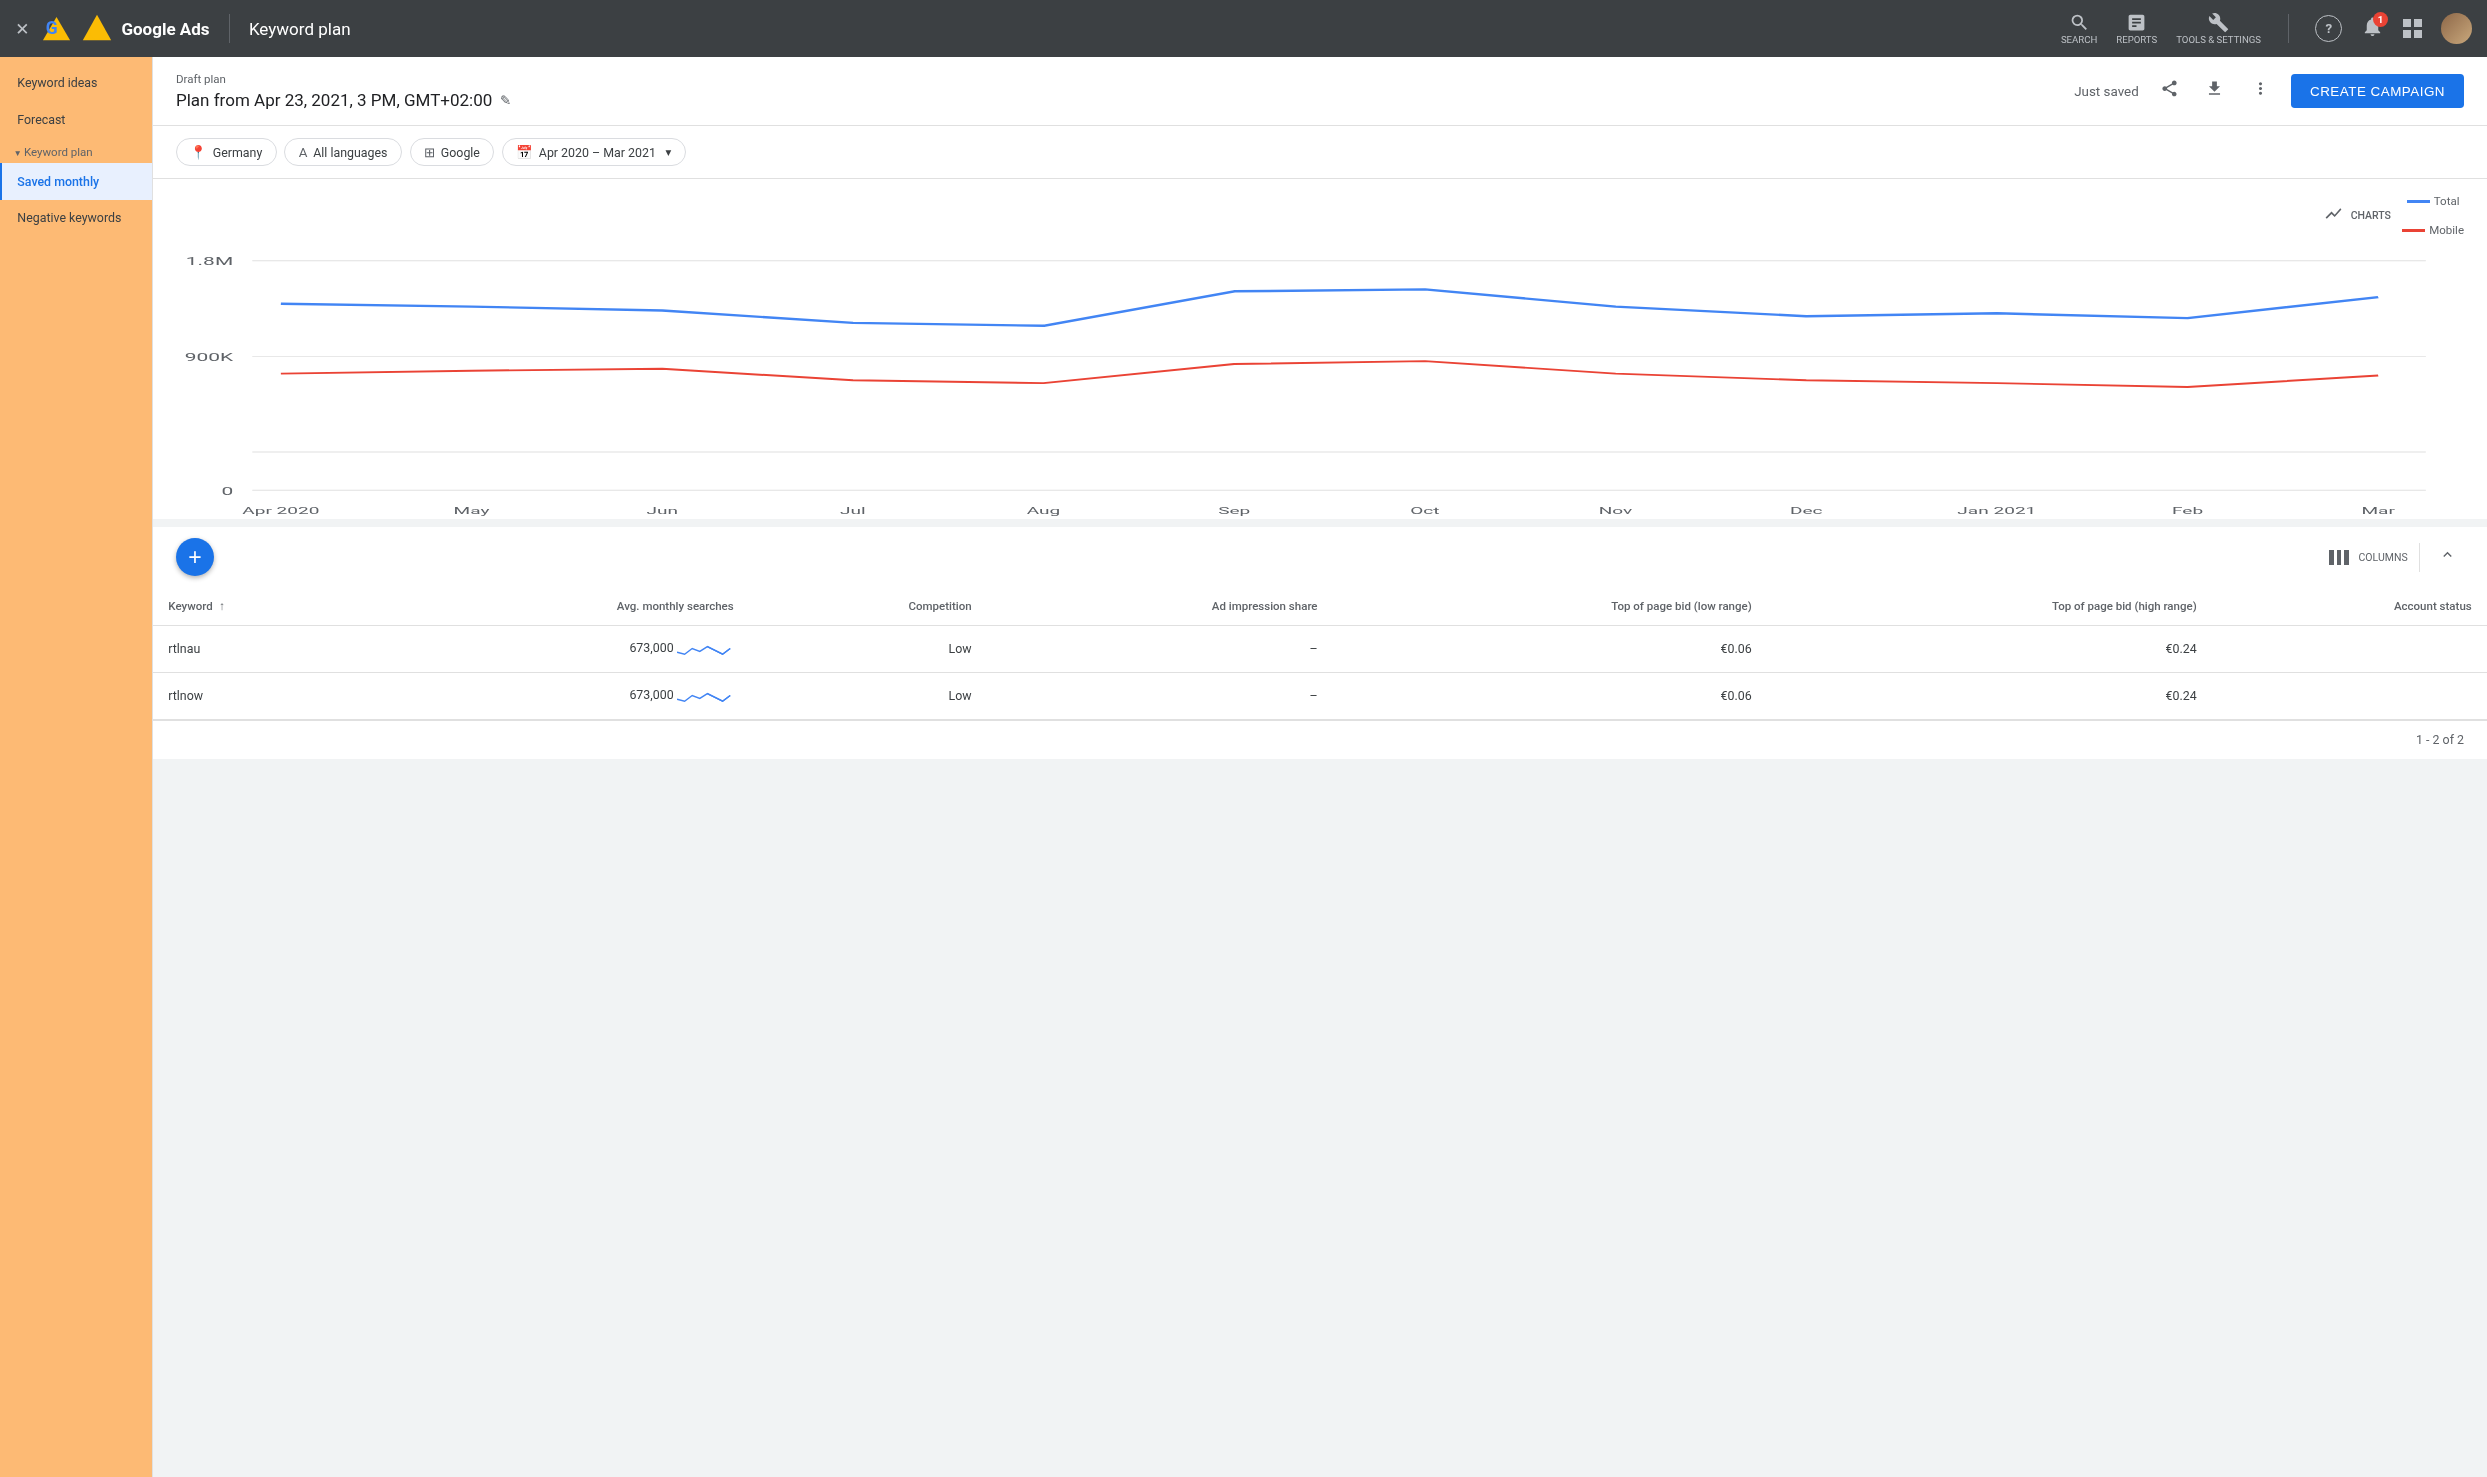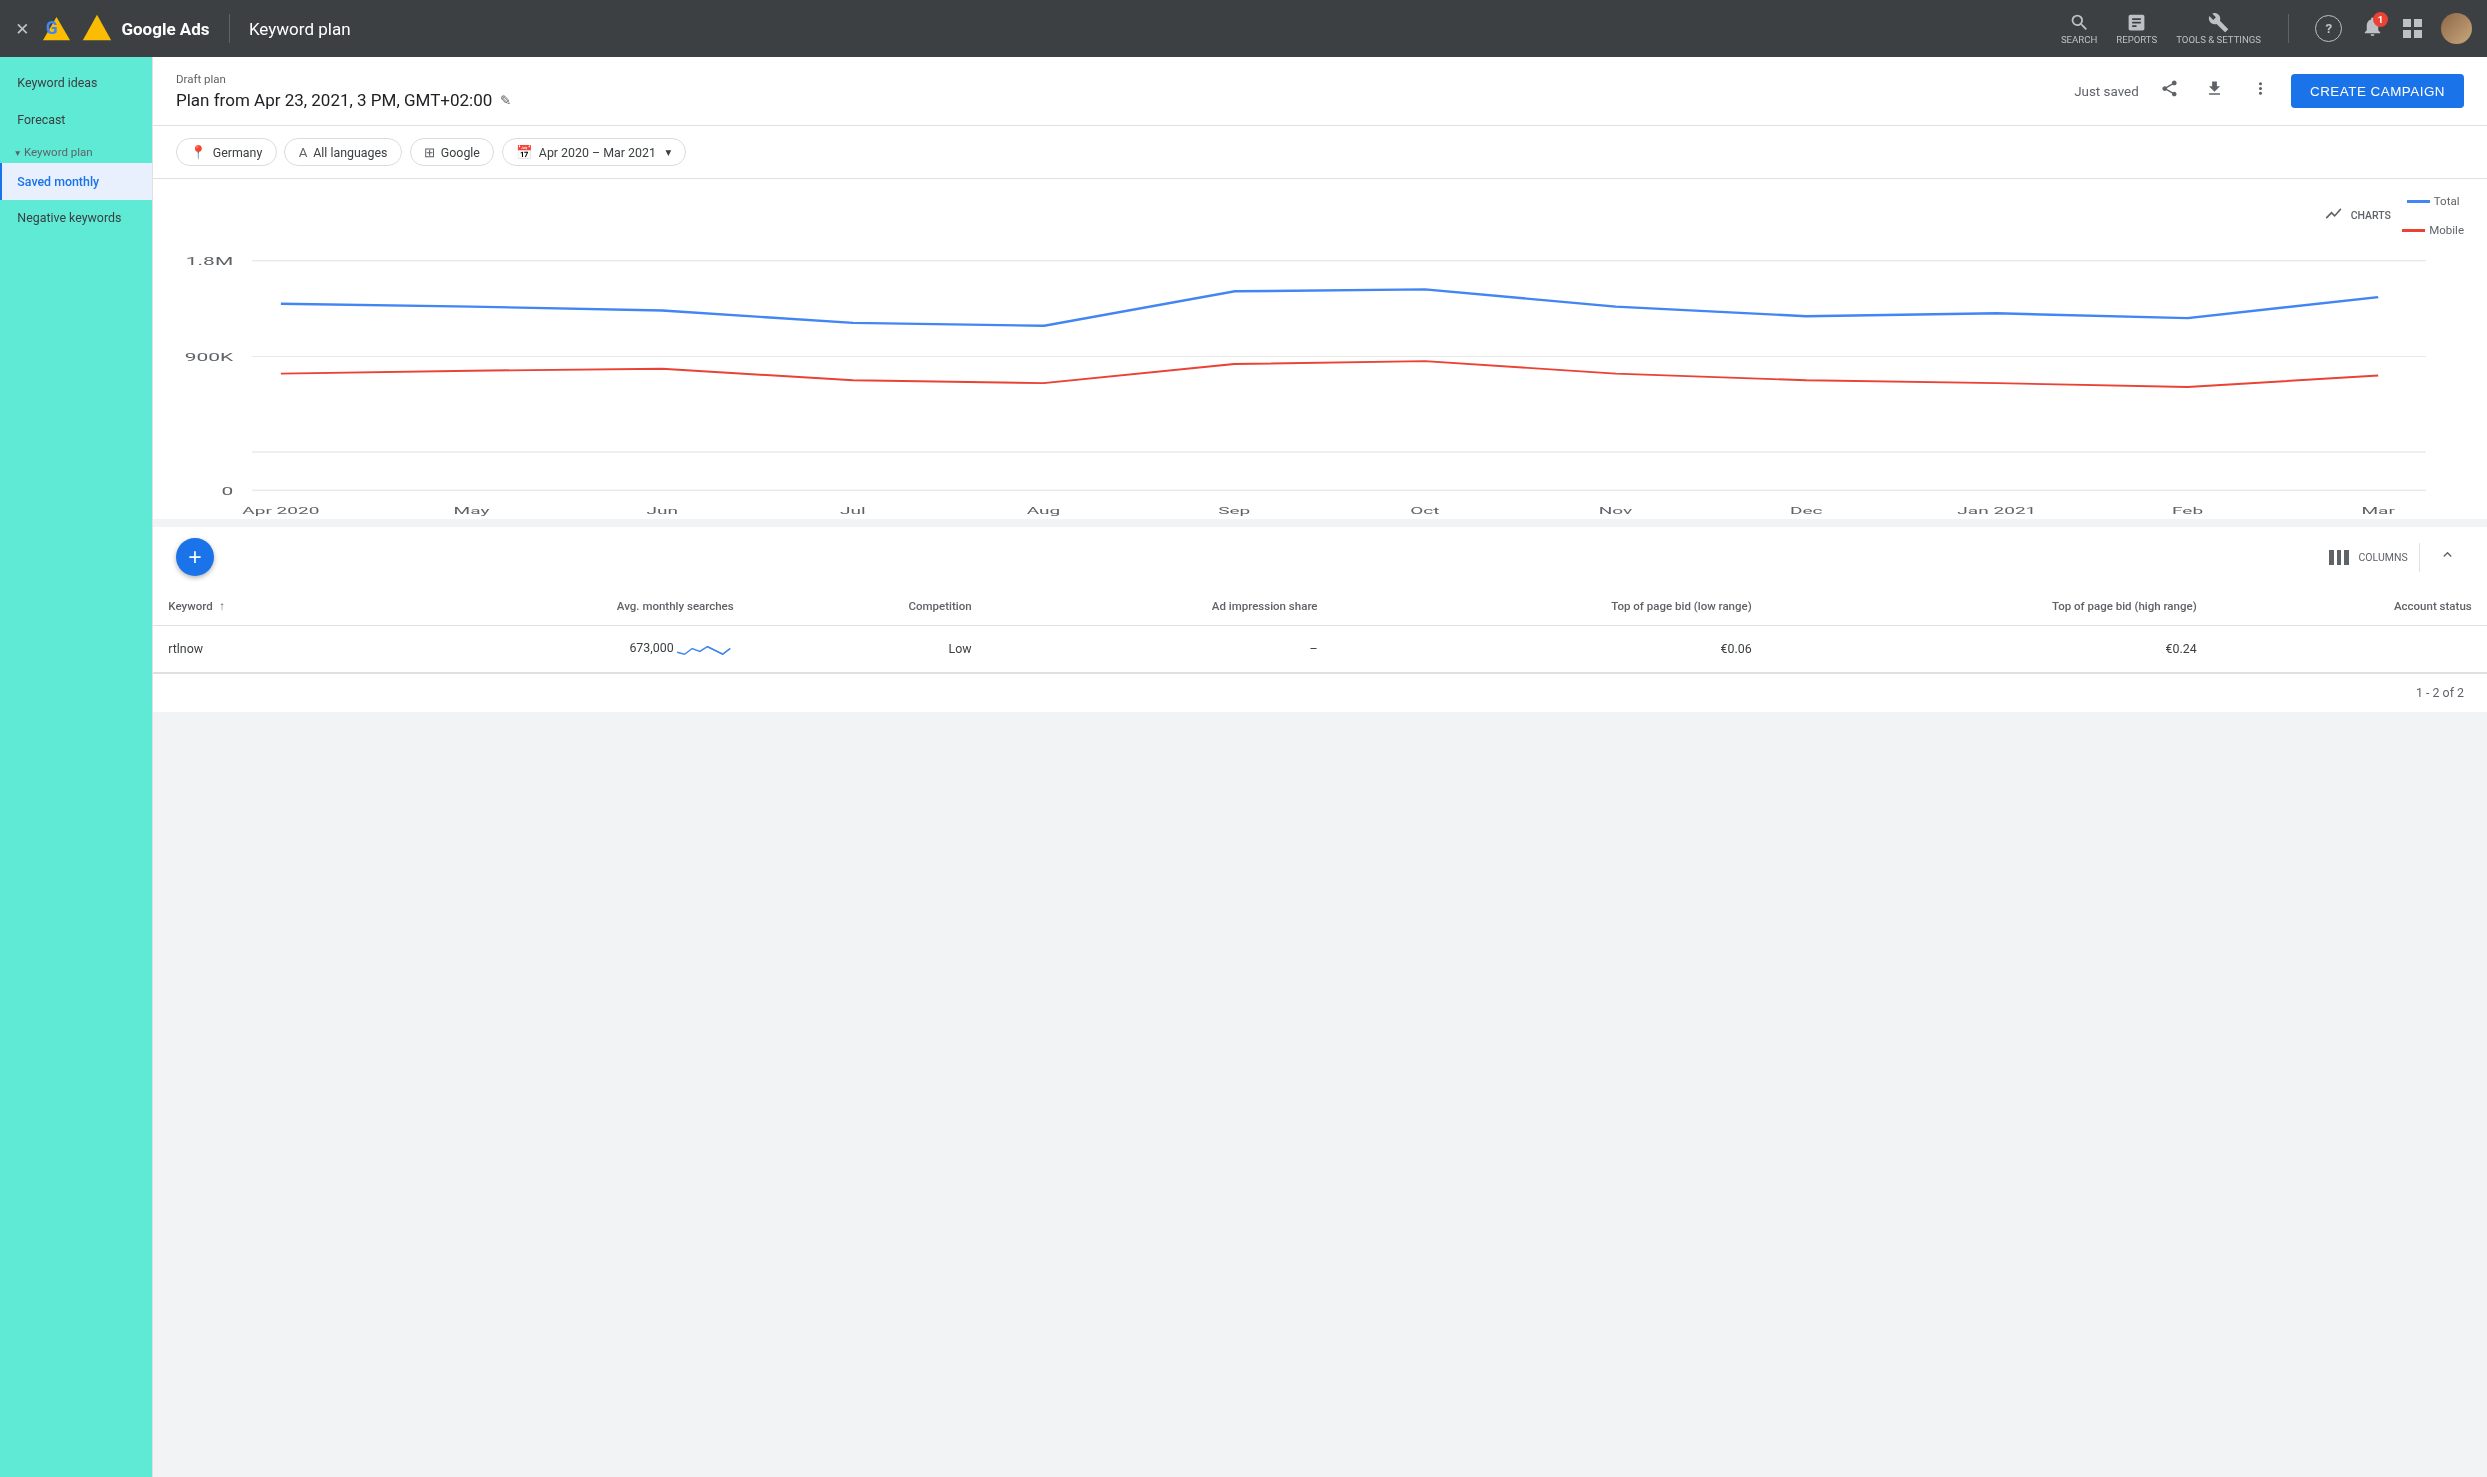--- a/index.html
+++ b/index.html
@@ -33,21 +33,21 @@
     .app-dot { width: 7.7px; height: 7.7px; background: #bdc1c6; }
     .top-nav-avatar { width: 31px; height: 31px; border-radius: 50%; background: #8d6748; cursor: pointer; overflow: hidden; }
 
     
     .layout { display: flex; margin-top: 57px; }
 
     
     .sidebar {
       width: 153px;
       min-height: calc(100vh - 57px);
-      background: #5eead4;
+      background: #fdba74;
       border-right: 1px solid #e0e0e0;
       padding-top: 7.7px;
       flex-shrink: 0;
     }
     .sidebar-item {
       padding: 9.6px 15.3px;
       cursor: pointer;
       font-size: 12.4px;
       color: #3c4043;
       border-left: 2.9px solid transparent;
@@ -398,20 +398,35 @@
             </th>
             <th>Avg. monthly searches</th>
             <th>Competition</th>
             <th>Ad impression share</th>
             <th>Top of page bid (low range)</th>
             <th>Top of page bid (high range)</th>
             <th>Account status</th>
           </tr>
         </thead>
         <tbody id="keywords-tbody">
+        <tr>
+      <td>rtlnau</td>
+      <td>
+        673,000
+        <svg class="sparkline" width="57" height="23" viewBox="0 0 60 24">
+          <polyline points="0,16 8,18 16,12 24,15 32,10 40,14 48,18 56,12" fill="none" stroke="#4285f4" stroke-width="1.5"></polyline>
+          <polyline points="32,10 48,18 56,12" fill="none" stroke="#4285f4" stroke-width="1.5"></polyline>
+        </svg>
+      </td>
+      <td>Low</td>
+      <td>–</td>
+      <td>€0.06</td>
+      <td>€0.24</td>
+      <td></td>
+    </tr>
             <tr>
       <td>rtlnow</td>
       <td>
         673,000
         <svg class="sparkline" width="57" height="23" viewBox="0 0 60 24">
           <polyline points="0,16 8,18 16,12 24,15 32,10 40,14 48,18 56,12" fill="none" stroke="#4285f4" stroke-width="1.5"></polyline>
           <polyline points="32,10 48,18 56,12" fill="none" stroke="#4285f4" stroke-width="1.5"></polyline>
         </svg>
       </td>
       <td>Low</td>

